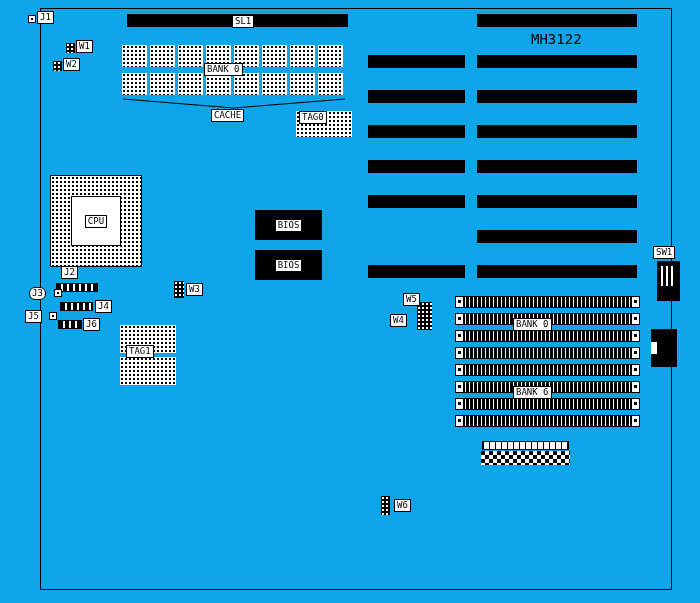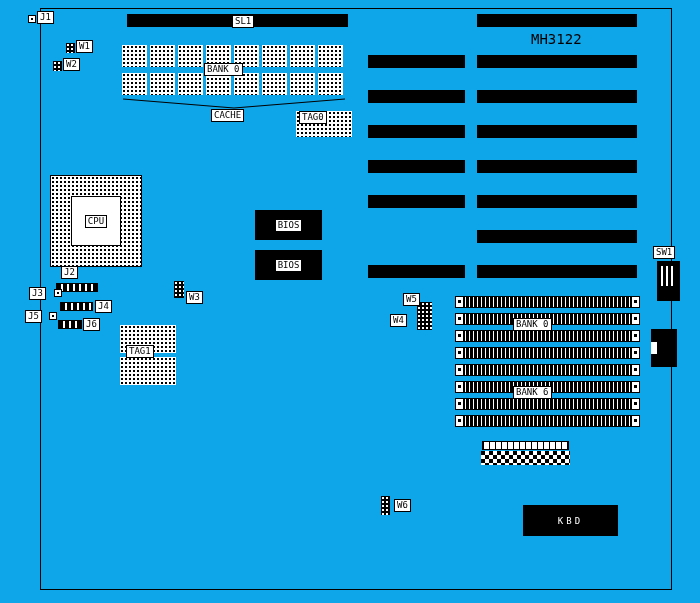--- a/index.html
+++ b/index.html
@@ -82,31 +82,31 @@
 
   <div class="abs bios" style="left:255px;top:210px;width:67px;height:30px;">
     <div class="lbl lbl-in">BIOS</div>
   </div>
   <div class="abs bios" style="left:255px;top:250px;width:67px;height:30px;">
     <div class="lbl lbl-in">BIOS</div>
   </div>
 
   <div class="lbl" style="left:61px;top:266px;">J2</div>
   <div class="pinrow" style="left:56px;top:283px;width:42px;height:9px;"></div>
-  <div class="lbl" style="left:29px;top:287px;">J3</div>
+  <div class="lbl" style="left:29px;top:287px;border-radius:6px;">J3</div>
   <div class="sq" style="left:54px;top:289px;"></div>
   <div class="pinrow" style="left:60px;top:302px;width:33px;height:9px;"></div>
   <div class="lbl" style="left:95px;top:300px;">J4</div>
   <div class="lbl" style="left:25px;top:310px;">J5</div>
   <div class="sq" style="left:49px;top:312px;"></div>
   <div class="pinrow" style="left:58px;top:320px;width:24px;height:9px;"></div>
   <div class="lbl" style="left:83px;top:318px;">J6</div>
 
   <div class="jmp" style="left:174px;top:281px;width:10px;height:17px;"></div>
-  <div class="lbl" style="left:186px;top:291px;">W3</div>
+  <div class="lbl" style="left:186px;top:283px;">W3</div>
 
   <div class="abs dots" style="left:120px;top:325px;width:56px;height:28px;"></div>
   <div class="abs dots" style="left:120px;top:357px;width:56px;height:28px;"></div>
   <div class="lbl" style="left:126px;top:345px;">TAG1</div>
 
   <div class="lbl" style="left:403px;top:293px;">W5</div>
   <div class="lbl" style="left:390px;top:314px;">W4</div>
   <div class="jmp" style="left:417px;top:302px;width:15px;height:28px;"></div>
 
   <div class="lbl" style="left:513px;top:318px;">BANK 0</div>
@@ -120,23 +120,20 @@
   <div class="abs" style="left:651px;top:329px;width:26px;height:38px;background:#000;">
     <div class="abs" style="left:0;top:13px;width:6px;height:12px;background:#fff;"></div>
   </div>
 
   <div class="ticks" style="left:482px;top:441px;width:87px;height:9px;"></div>
   <div class="pinfield" style="left:481px;top:451px;width:89px;height:14px;"></div>
 
   <div class="jmp" style="left:381px;top:496px;width:9px;height:19px;"></div>
   <div class="lbl" style="left:394px;top:499px;">W6</div>
 
-  <div class="abs kbd" style="left:523px;top:505px;width:95px;height:31px;">
-    <div class="kbd-txt">KBD</div>
-  </div>
 
 <div class="bar" style="left: 477px; top: 14px; width: 160px; height: 13px;"></div>
     <div class="bar" style="left: 477px; top: 55px; width: 160px; height: 13px;"></div>
     <div class="bar" style="left: 477px; top: 90px; width: 160px; height: 13px;"></div>
     <div class="bar" style="left: 477px; top: 125px; width: 160px; height: 13px;"></div>
     <div class="bar" style="left: 477px; top: 160px; width: 160px; height: 13px;"></div>
     <div class="bar" style="left: 477px; top: 195px; width: 160px; height: 13px;"></div>
     <div class="bar" style="left: 477px; top: 230px; width: 160px; height: 13px;"></div>
     <div class="bar" style="left: 477px; top: 265px; width: 160px; height: 13px;"></div>
     <div class="bar" style="left: 368px; top: 55px; width: 97px; height: 13px;"></div>

